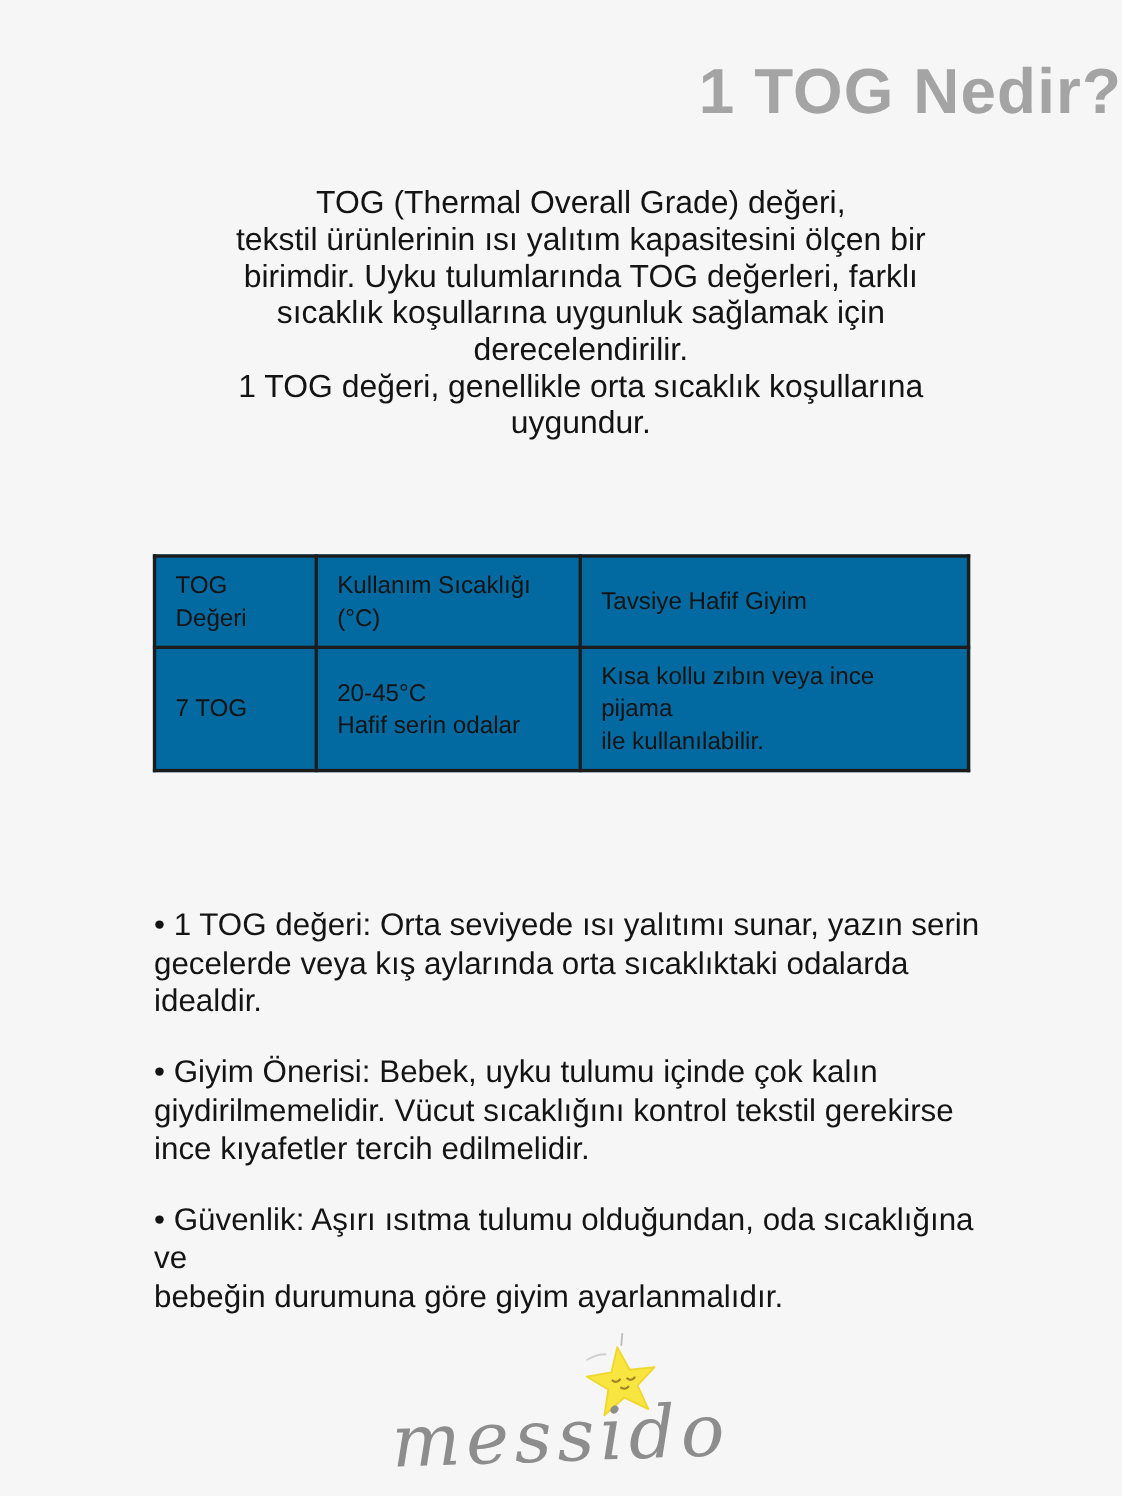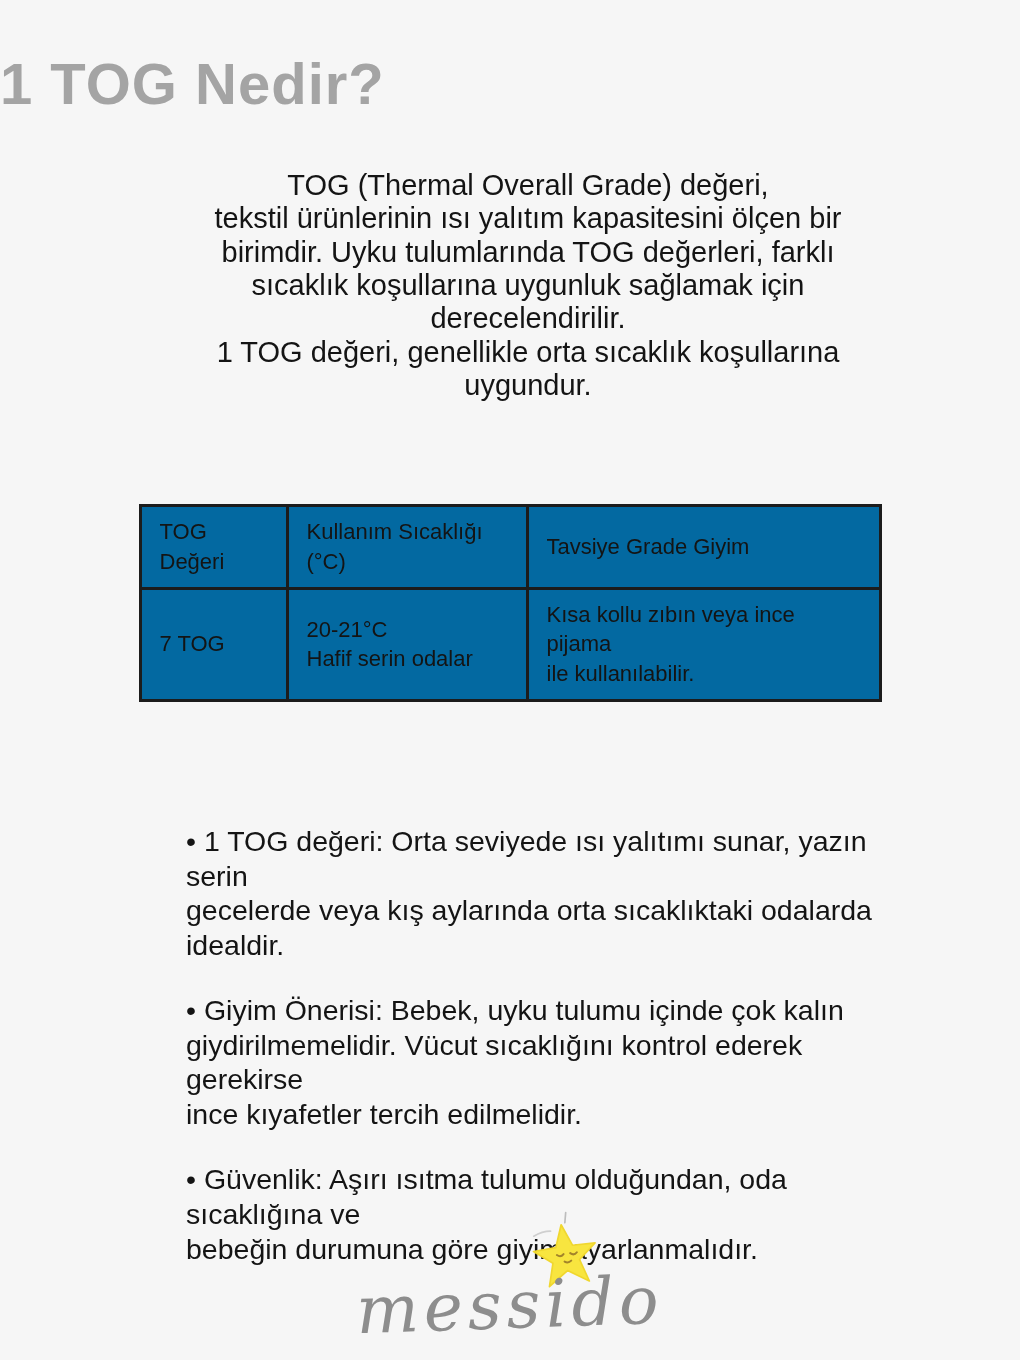--- a/index.html
+++ b/index.html
@@ -11,21 +11,21 @@
     overflow: hidden;
   }
   .page {
     position: relative;
     width: 1020px;
     height: 1360px;
     background: #f6f6f6;
   }
   .title {
     padding-top: 50px;
-    text-align: left;
+    text-align: right;
     font-size: 58px;
     font-weight: 700;
     letter-spacing: 1px;
     color: #a4a4a4;
   }
   .intro {
     margin-top: 52px;
     text-align: center;
     font-size: 29px;
     line-height: 1.15;
@@ -59,21 +59,20 @@
   .bullets {
     margin: 122px 0 0 140px;
     width: 770px;
     font-size: 28.5px;
     line-height: 1.22;
     color: #141414;
   }
   .bullet {
     white-space: pre-line;
     margin-bottom: 30px;
-    margin-left: 46px;
   }
   .logo {
     position: absolute;
     bottom: 16px;
     left: 0;
     width: 100%;
     text-align: center;
   }
   .logo-inner {
     position: relative;
@@ -116,40 +115,40 @@
   <table class="tog-table">
     <colgroup>
       <col class="col-tog">
       <col class="col-temp">
       <col class="col-cloth">
     </colgroup>
     <thead>
       <tr>
         <th>TOG Değeri</th>
         <th>Kullanım Sıcaklığı (°C)</th>
-        <th>Tavsiye Grade Giyim</th>
+        <th>Tavsiye Hafif Giyim</th>
       </tr>
     </thead>
     <tbody>
       <tr>
         <td>7 TOG</td>
-        <td>20-21°C
+        <td>20-45°C
 Hafif serin odalar</td>
         <td>Kısa kollu zıbın veya ince pijama
 ile kullanılabilir.</td>
       </tr>
     </tbody>
   </table>
 
   <div class="bullets">
     <p class="bullet">• 1 TOG değeri: Orta seviyede ısı yalıtımı sunar, yazın serin
 gecelerde veya kış aylarında orta sıcaklıktaki odalarda
 idealdir.</p>
     <p class="bullet">• Giyim Önerisi: Bebek, uyku tulumu içinde çok kalın
-giydirilmemelidir. Vücut sıcaklığını kontrol ederek gerekirse
+giydirilmemelidir. Vücut sıcaklığını kontrol tekstil gerekirse
 ince kıyafetler tercih edilmelidir.</p>
     <p class="bullet">• Güvenlik: Aşırı ısıtma tulumu olduğundan, oda sıcaklığına ve
 bebeğin durumuna göre giyim ayarlanmalıdır.</p>
   </div>
 
   <div class="logo">
     <div class="logo-inner">
       <svg class="star-icon" viewBox="0 0 100 100" aria-hidden="true">
 
         <line x1="52" y1="2" x2="51" y2="14" stroke="#bdbdbd" stroke-width="2" stroke-linecap="round"></line>

